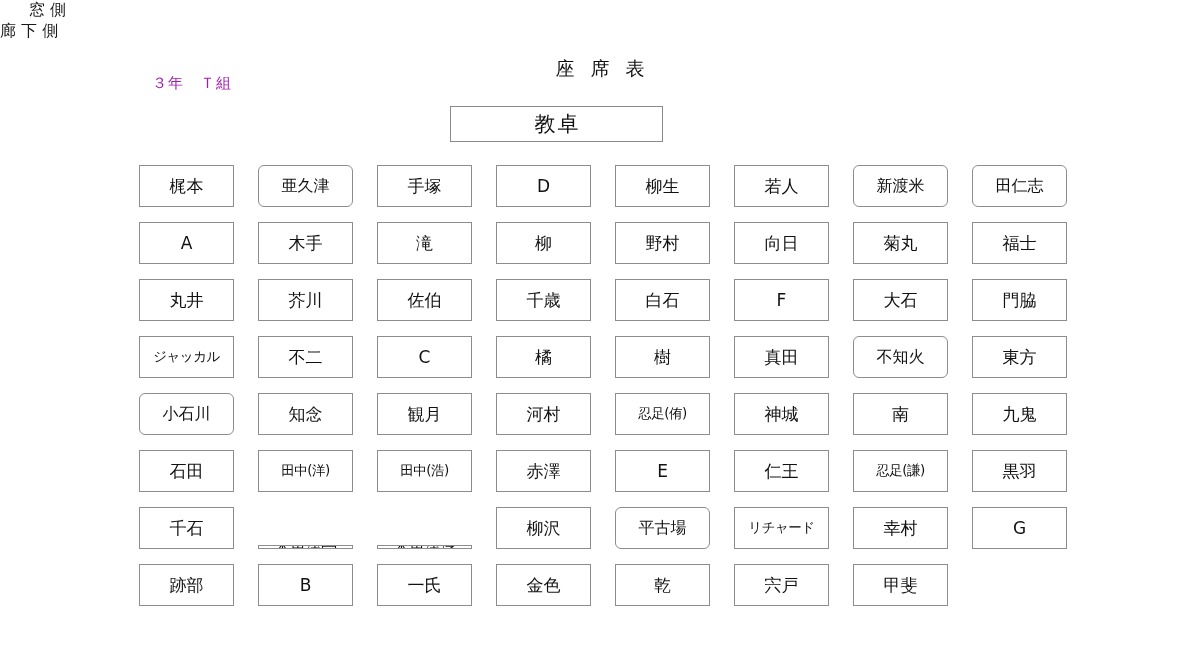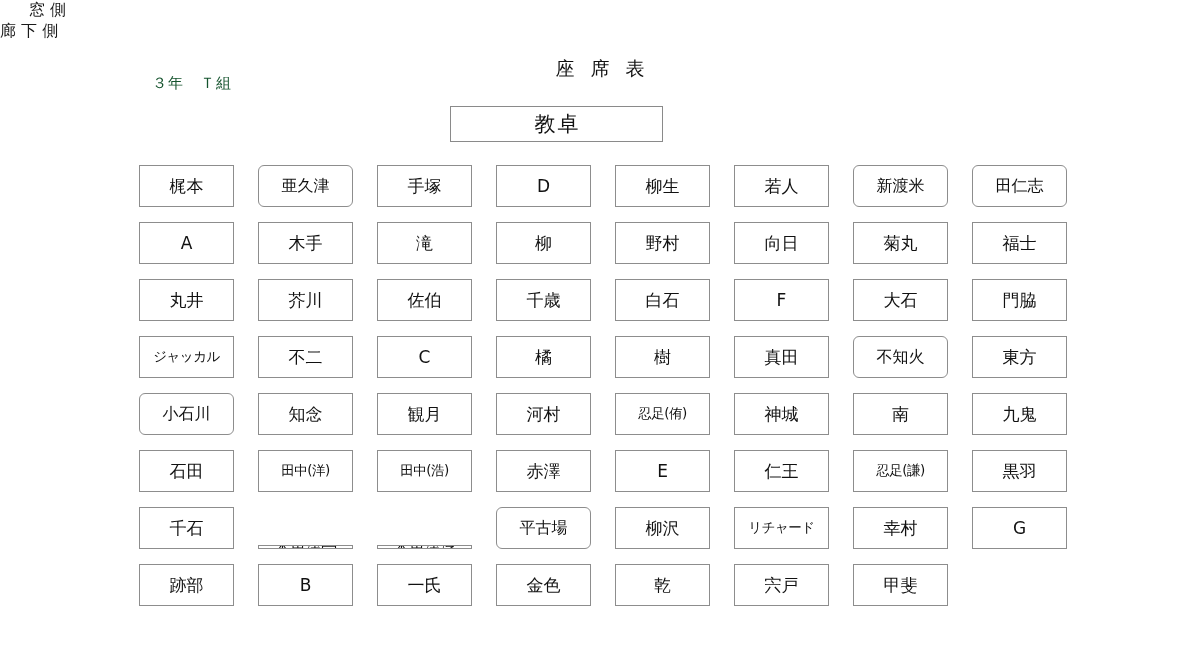--- a/index.html
+++ b/index.html
@@ -29,21 +29,21 @@
     color: #111;
   }
 
   
   #class-label {
     position: absolute;
     left: 152px;
     top: 74px;
     font-size: 15px;
     letter-spacing: 1px;
-    color: #14532d;
+    color: #a21caf;
     white-space: pre;
   }
   #window-side-panel  { left: 57px; margin-left: 29px; }
   #corridor-side-panel{ left: 1071px; }
 
   
   #window-side-panel .ch:nth-of-type(1) { top: 121px; }
   #window-side-panel .ch:nth-of-type(2) { top: 408px; }
 
   
@@ -266,26 +266,26 @@
     </div>
     <div class="seat">
       <span>千石</span>
     </div>
     <div class="seat len4">
       <span>木更津亮</span>
     </div>
     <div class="seat len4">
       <span>木更津淳</span>
     </div>
+    <div class="seat">
+      <span>柳沢</span>
+    </div>
     <div class="seat len3">
       <span>平古場</span>
     </div>
-    <div class="seat">
-      <span>柳沢</span>
-    </div>
     <div class="seat len5">
       <span>リチャード</span>
     </div>
     <div class="seat">
       <span>幸村</span>
     </div>
     <div class="seat">
       <span>G</span>
     </div>
     <div class="seat">

